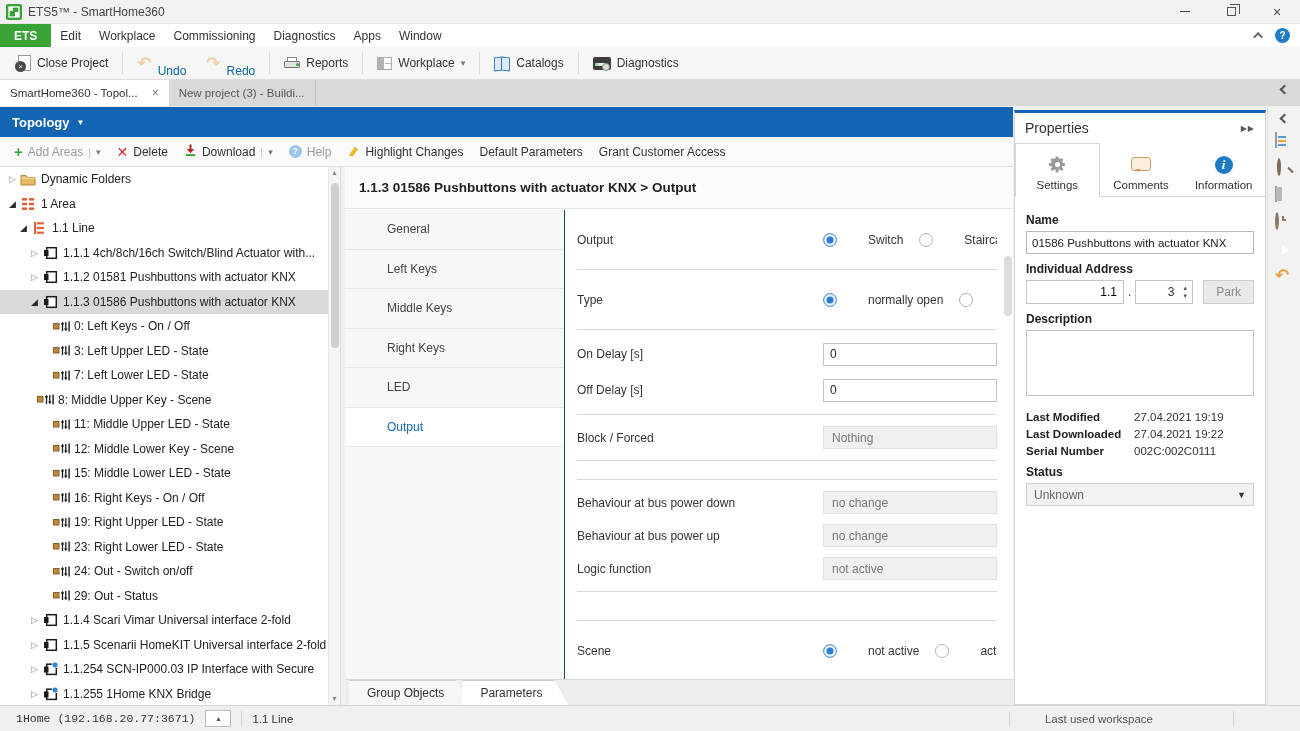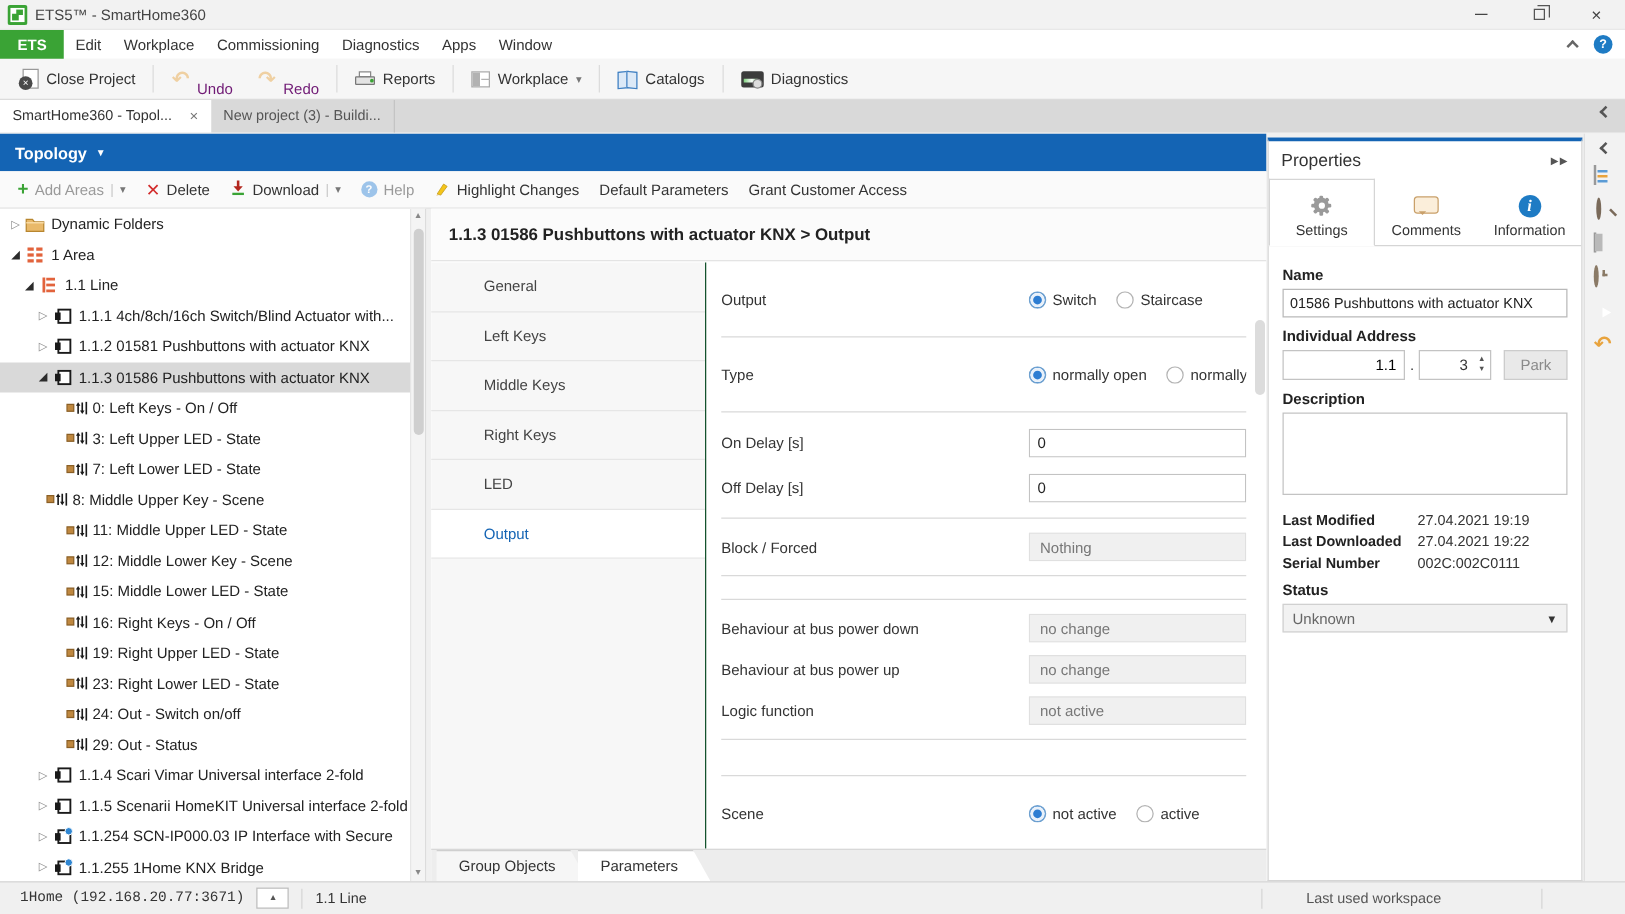--- a/index.html
+++ b/index.html
@@ -23,21 +23,21 @@
   .ets-btn{background:var(--green);color:#fff;font-weight:bold;padding:0 14px;display:flex;align-items:center;font-size:12px;}
   .menu-items{display:flex;align-items:stretch;}
   .menu-item{padding:0 9px;display:flex;align-items:center;color:#333;}
   .menubar-right{margin-left:auto;display:flex;align-items:center;gap:12px;padding-right:10px;}
   .chev-up{width:7px;height:7px;border-left:2px solid #666;border-top:2px solid #666;transform:rotate(45deg) translateY(2px);}
   .help-circle{width:15px;height:15px;border-radius:50%;background:#1e7bc4;color:#fff;font-weight:bold;font-size:10px;display:flex;align-items:center;justify-content:center;}
 
   
   .toolbar{height:33px;background:#f6f6f6;border-bottom:1px solid #dcdcdc;display:flex;align-items:center;padding-left:8px;}
   .tbtn{display:flex;align-items:center;gap:6px;padding:0 10px;height:26px;color:#333;}
-  .tbtn.disabled .tlabel{color:#701a75;margin-top:16px;}
+  .tbtn.disabled .tlabel{color:#0369a1;margin-top:16px;}
   .tbtn.disabled .arrow-glyph{opacity:.45;}
   .tsep{width:1px;height:22px;background:#dcdcdc;margin:0 4px;}
   .arrow-glyph{font-size:17px;font-weight:bold;color:#e8a33d;line-height:1;}
   .ic-closeproj{width:13px;height:16px;background:#fff;border:1px solid #999;position:relative;}
   .ic-closeproj .xball{position:absolute;left:-4px;bottom:-2px;width:11px;height:11px;border-radius:50%;background:#4a4a4a;color:#fff;font-size:8px;line-height:11px;text-align:center;}
   .ic-printer{width:16px;height:13px;position:relative;}
   .ic-printer .pbody{position:absolute;left:0;top:4px;width:16px;height:7px;background:#e3e3e3;border:1px solid #777;border-radius:1px;}
   .ic-printer .ppaper{position:absolute;left:3px;top:0;width:10px;height:5px;background:#fff;border:1px solid #888;}
   .ic-printer .pdot{position:absolute;right:1px;top:6px;width:3px;height:3px;background:#3aa335;border-radius:50%;}
   .ic-workplace{width:15px;height:13px;border:1px solid #aaa;background:#fff;position:relative;}
@@ -93,21 +93,21 @@
   .ptabs{width:220px;background:#f7f7f7;border-right:1px solid #14532d;}
   .ptab{height:39.5px;border-bottom:1px solid #e6e6e6;display:flex;align-items:center;padding-left:42px;color:#444;font-size:12px;}
   .ptab.active{background:#fff;color:var(--accent);}
   .params{flex:1;position:relative;overflow:hidden;padding-top:6px;}
   .prow{display:flex;align-items:center;padding:0 16px 0 12px;}
   .prow-radio{min-height:47px;}
   .prow-input{min-height:36px;}
   .prow-select{min-height:33px;}
   .plabel{flex:0 0 246px;color:#333;}
   .pctrl{flex:1;display:flex;align-items:center;overflow:hidden;white-space:nowrap;}
-  .ropt{display:inline-flex;align-items:flex-start;margin-right:16px;}
+  .ropt{display:inline-flex;align-items:flex-start;margin-right:16px;gap:26px;}
   .rdot{width:14px;height:14px;border-radius:50%;background:#fff;border:1px solid #b4b4b4;margin-right:5px;flex:0 0 14px;}
   .rdot.sel{border:1px solid #6fa1cf;background:#2d7dd2;box-shadow:inset 0 0 0 2.5px #e9f1fa;}
   .rlab{color:#333;}
   .pinput{width:100%;height:23px;border:1px solid #c3c3c3;padding:0 6px;font-size:12px;color:#222;font-family:inherit;background:#fff;}
   .pselect{width:100%;height:23px;background:#f0f0f0;border:1px solid #e0e0e0;color:#777;display:flex;align-items:center;padding:0 8px;}
   .psep{border-top:1px solid #d9d9d9;margin:6px 16px 6px 12px;}
   .pgap8{height:6px;} .pgap18{height:16px;}
   .params-scrollbar{position:absolute;right:1px;top:46px;width:8px;height:60px;background:#dcdcdc;border-radius:4px;}
   .bottom-tabs{position:absolute;bottom:0;left:0;right:0;height:26px;background:#ededed;border-top:1px solid #d8d8d8;display:flex;align-items:stretch;padding-left:4px;}
   .btab{padding:0 26px 0 18px;display:flex;align-items:center;font-size:12px;color:#333;background:#fff;clip-path:polygon(0 0,calc(100% - 14px) 0,100% 100%,0 100%);margin-right:-8px;border-top:1px solid #cfcfcf;}

